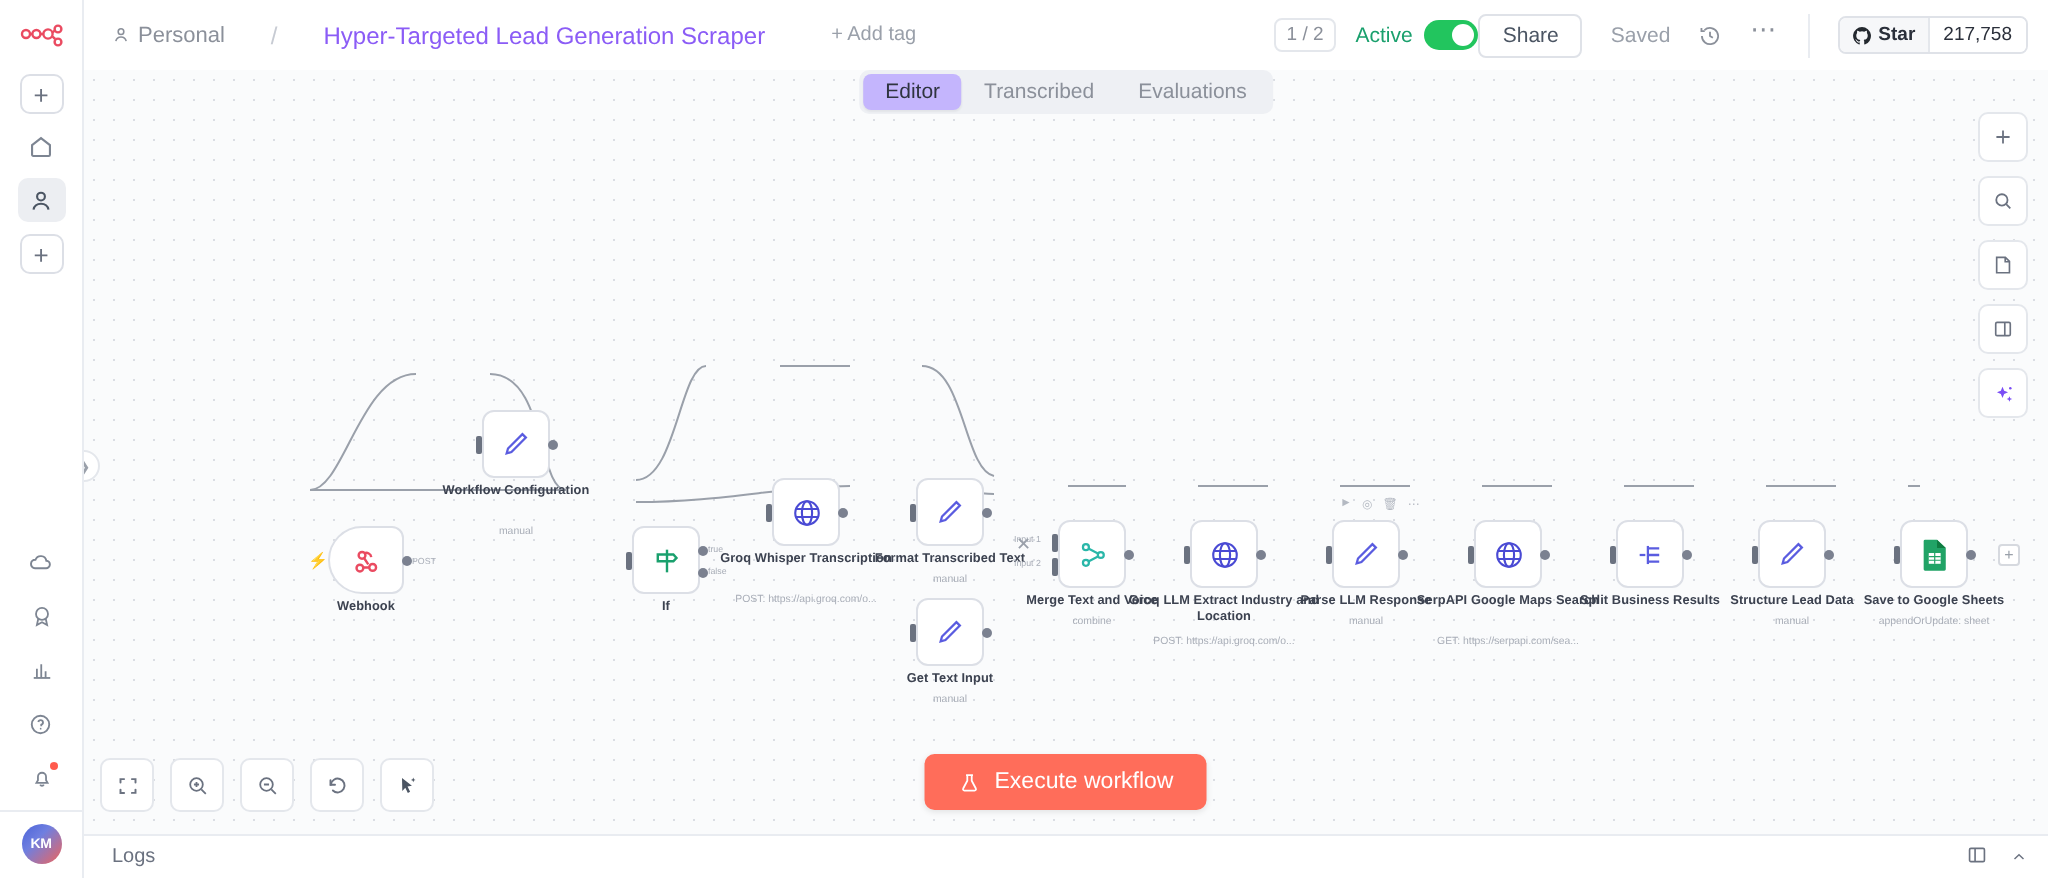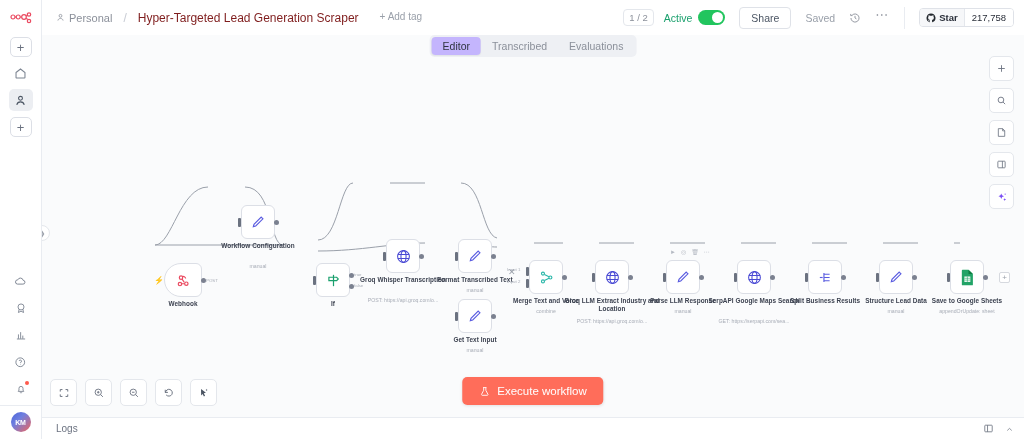--- a/index.html
+++ b/index.html
@@ -41,40 +41,40 @@
   .bell-dot { position: absolute; top: 3px; right: 4px; width: 4px; height: 4px; border-radius: 50%; background: #ff5a4d; }
 
   
   .main { flex: 1 1 auto; position: relative; height: 439px; display: flex; flex-direction: column; }
 
   
   .hdr {
     height: 35px; flex: 0 0 35px; background: #fff; display: flex; align-items: center;
     padding: 0 0 0 14px; position: relative; z-index: 25;
   }
-  .bc { display: flex; gap: 9px; }
+  .bc { display: flex; align-items: center; gap: 21px; }
   .bc-personal { display:flex; align-items:center; gap:4px; color:#8b909a; font-size:11px; }
   .bc-sep { color: #c7cbd3; font-size: 12px; margin: 0 2px; }
-  .wf-title { color: #7f1d1d; font-size: 12px; font-weight: 400; }
+  .wf-title { color: #8b5cf6; font-size: 12px; font-weight: 400; }
   .addtag { color: #9aa0aa; font-size: 10px; margin-left: 12px; }
   .hdr-right { margin-left: auto; display: flex; align-items: center; height: 35px; }
   .counter {
     border: 1px solid #e4e7ec; border-radius: 4px; color: #8b909a; font-size: 9.5px;
     padding: 2px 5px; line-height: 1.2;
   }
   .active-lbl { color: #1aa06d; font-size: 10.5px; margin-left: 10px; }
   .toggle {
     width: 27px; height: 15px; border-radius: 8px; background: #22c55e; margin-left: 6px; position: relative;
   }
   .toggle::after {
     content: ""; position: absolute; right: 2px; top: 2px; width: 11px; height: 11px;
     border-radius: 50%; background: #fff;
   }
   .share-btn {
-    margin-left: 14px; border: 1px solid #dfe2e8; border-radius: 4px; color: #4b5563;
+    border: 1px solid #dfe2e8; border-radius: 4px; color: #4b5563;
     font-size: 10.5px; padding: 4px 11px; background: #fff;
   }
   .saved { margin-left: 14px; color: #9aa0aa; font-size: 10.5px; }
   .hdr-ico { margin-left: 14px; color: #8b909a; display: flex; align-items: center; }
   .dots { margin-left: 14px; color: #8b909a; font-size: 13px; letter-spacing: 1px; line-height: 0.4; padding-bottom:5px;}
   .hdr-vdiv { width: 1px; height: 22px; background: #e9ecf1; margin-left: 15px; }
   .gh {
     display: flex; align-items: stretch; margin-left: 14px; margin-right: 10px;
     border: 1px solid #dfe2e8; border-radius: 4px; overflow: hidden; height: 19px;
   }

